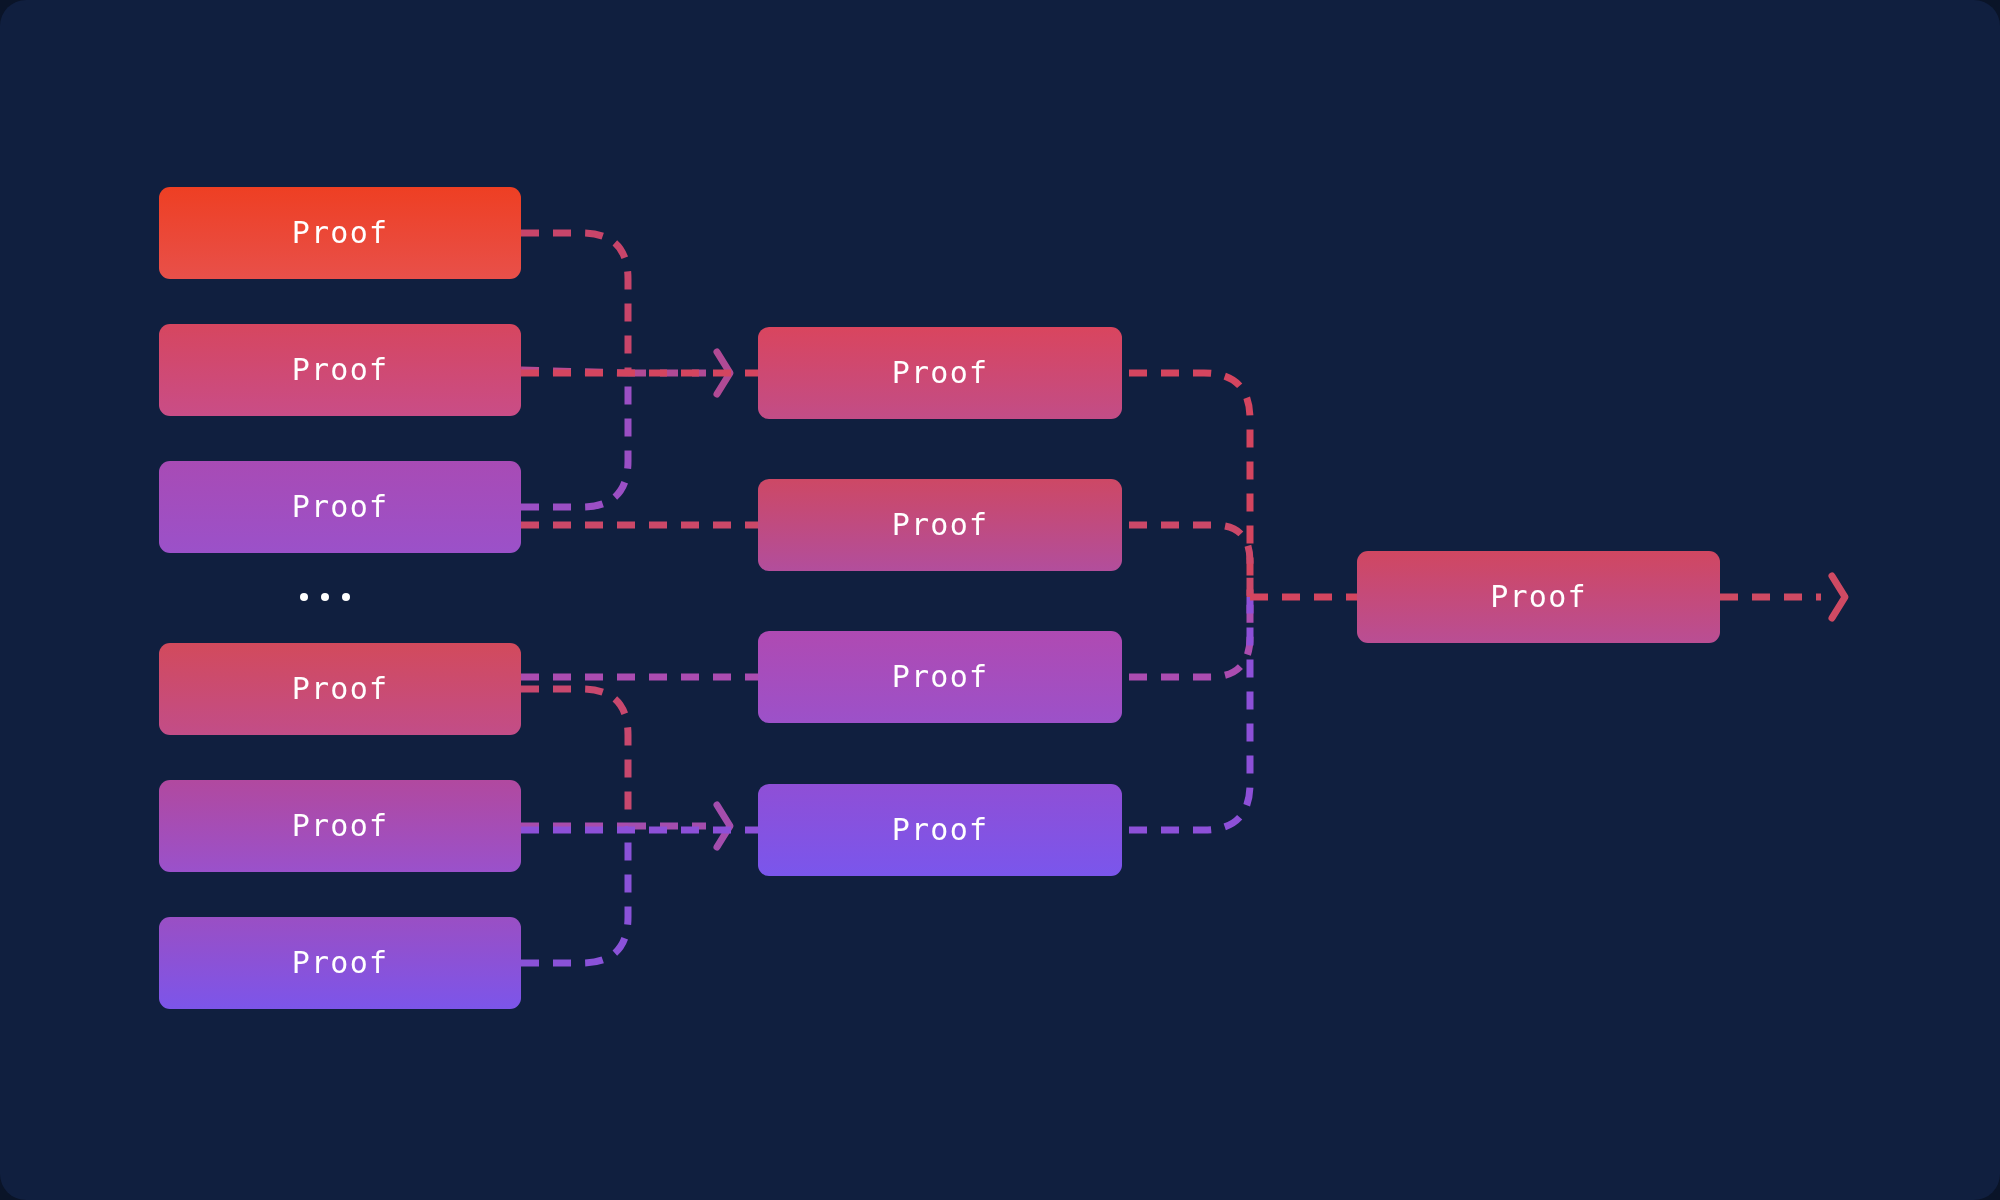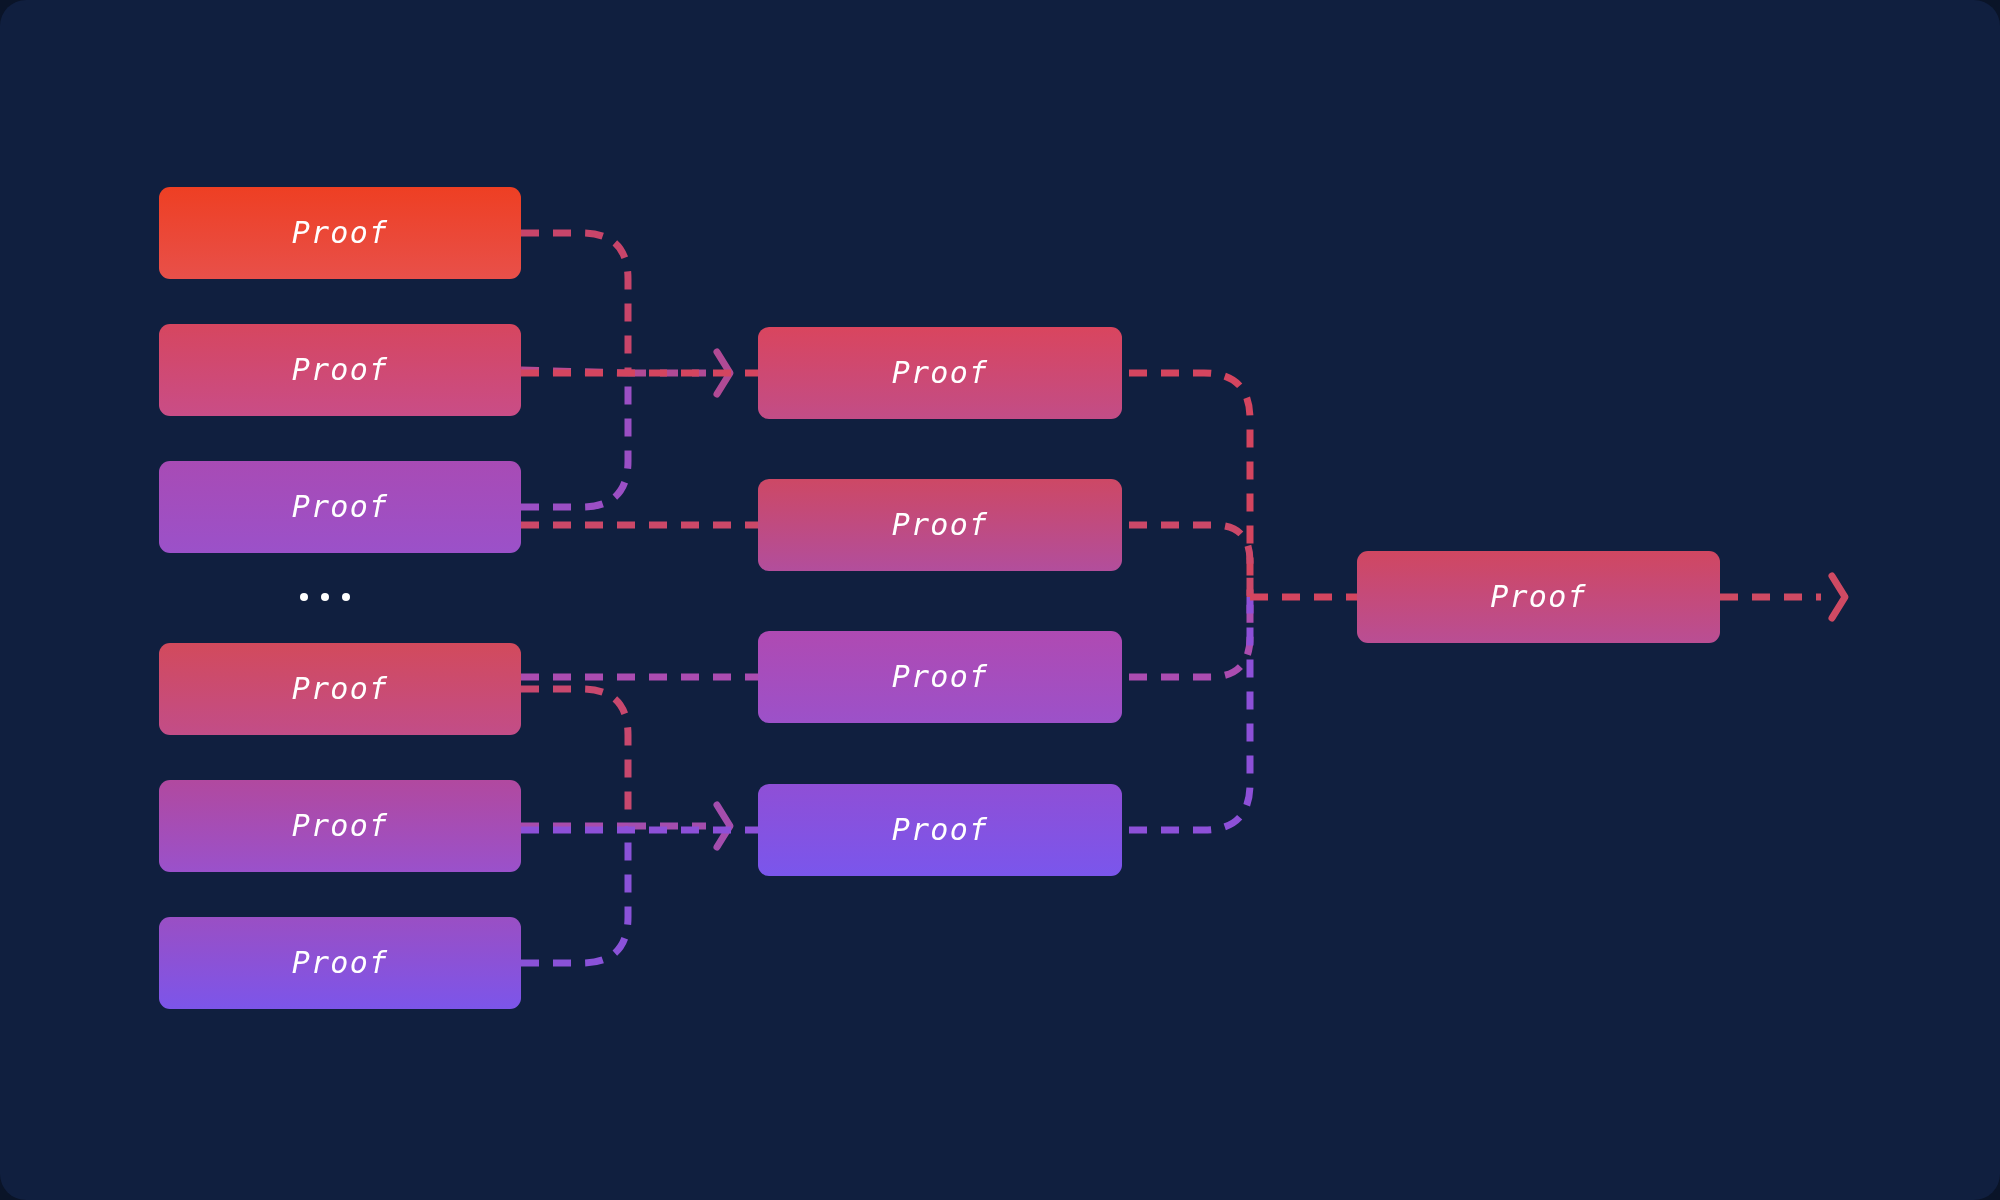--- a/index.html
+++ b/index.html
@@ -15,21 +15,20 @@
     font-family: "DejaVu Sans Mono", "Liberation Mono", monospace;
   }
 
   #canvas {
     position: relative;
     width: 2000px;
     height: 1200px;
     background: #101f3f;
     border-radius: 26px;
     overflow: hidden;
-    font-style: italic;
   }
 
   #wires {
     position: absolute;
     left: 0;
     top: 0;
     width: 2000px;
     height: 1200px;
     pointer-events: none;
   }

